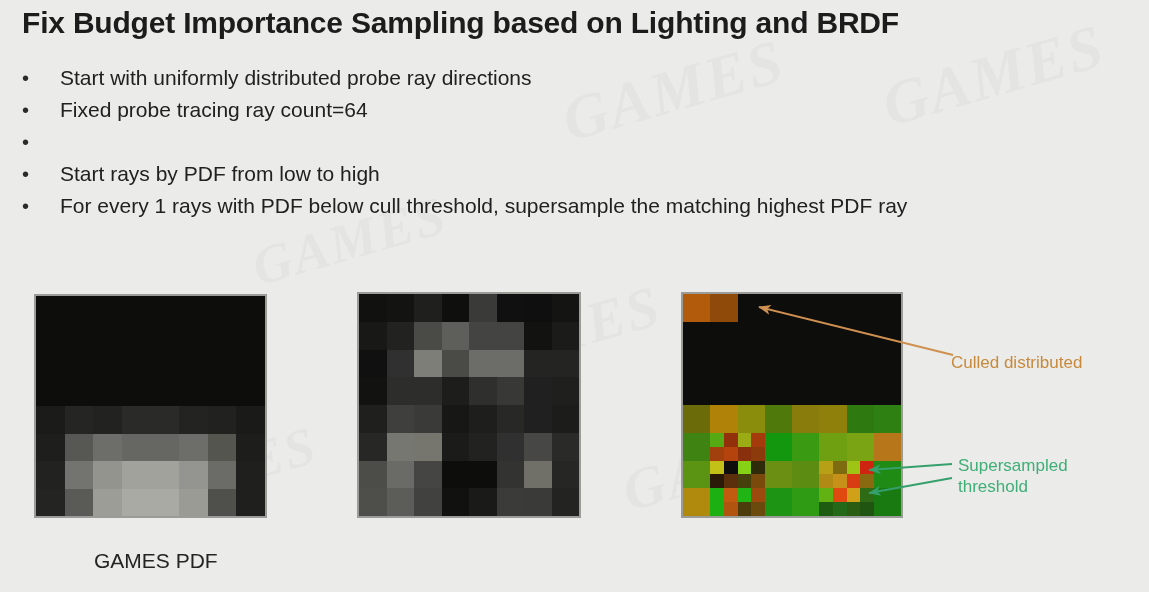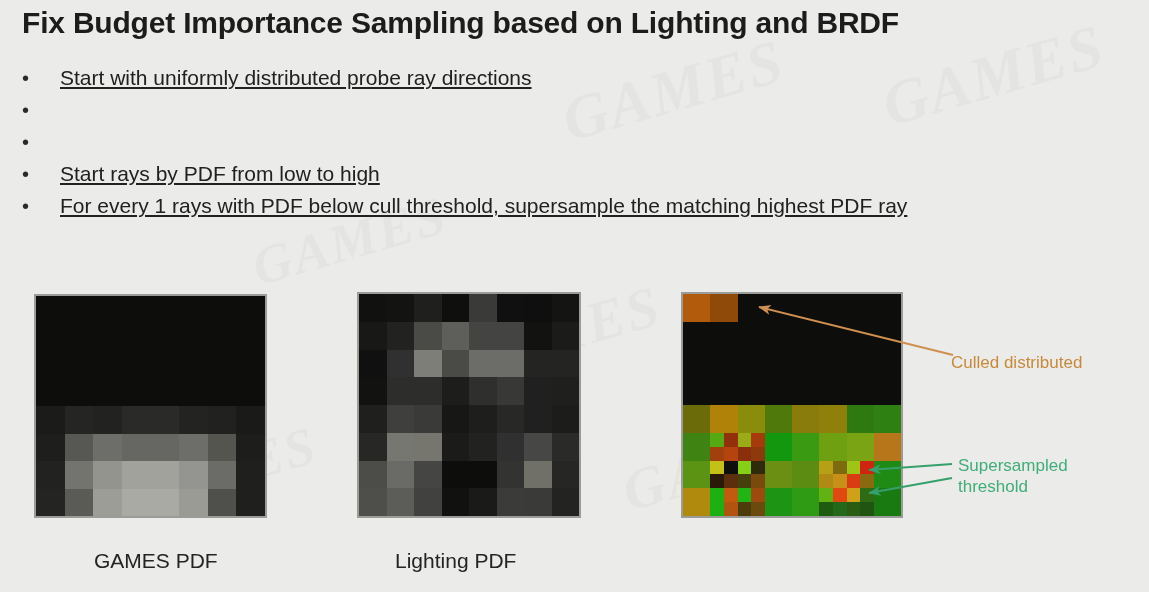--- a/index.html
+++ b/index.html
@@ -72,21 +72,20 @@
     text-align: left;
     color: #2a2a2a;
     font-size: 20px;
     line-height: 30px;
   }
   .bullet-text {
     font-size: 21px;
     color: #212121;
     line-height: 30px;
     white-space: nowrap;
-    text-decoration: underline;
   }
   .tex {
     position: absolute;
     border: 2px solid #9b9b97;
     box-sizing: border-box;
     background: #0d0d0c;
     display: grid;
     overflow: hidden;
     filter: blur(0.6px);
   }
@@ -153,20 +152,21 @@
 
   <div class="slide-title">Fix Budget Importance Sampling based on Lighting and BRDF</div>
 
   <div class="bullets" id="bullet-list">
       <div class="bullet-row">
         <span class="bullet-dot">•</span>
         <span class="bullet-text">Start with uniformly distributed probe ray directions</span>
       </div>
       <div class="bullet-row">
         <span class="bullet-dot">•</span>
+        <span class="bullet-text">Fixed probe tracing ray count=64</span>
       </div>
       <div class="bullet-row">
         <span class="bullet-dot">•</span>
       </div>
       <div class="bullet-row">
         <span class="bullet-dot">•</span>
         <span class="bullet-text">Start rays by PDF from low to high</span>
       </div>
       <div class="bullet-row">
         <span class="bullet-dot">•</span>
@@ -301,21 +301,20 @@
       <div class="cell" style="background: rgb(38, 38, 37);"></div>
       <div class="cell" style="background: rgb(78, 78, 75);"></div>
       <div class="cell" style="background: rgb(92, 92, 88);"></div>
       <div class="cell" style="background: rgb(65, 65, 64);"></div>
       <div class="cell" style="background: rgb(17, 17, 16);"></div>
       <div class="cell" style="background: rgb(26, 26, 25);"></div>
       <div class="cell" style="background: rgb(59, 59, 57);"></div>
       <div class="cell" style="background: rgb(58, 58, 56);"></div>
       <div class="cell" style="background: rgb(35, 35, 34);"></div>
     </div>
-  <div class="caption" id="cap-light">Lighting PDF</div>
 
   <div class="tex" id="fig-result" style="grid-template-columns: repeat(8, 1fr); grid-template-rows: repeat(8, 1fr);">
       <div class="cell" style="background: rgb(178, 91, 12);"></div>
       <div class="cell" style="background: rgb(143, 74, 9);"></div>
       <div class="cell" style="background: rgb(13, 13, 12);"></div>
       <div class="cell" style="background: rgb(13, 13, 12);"></div>
       <div class="cell" style="background: rgb(13, 13, 12);"></div>
       <div class="cell" style="background: rgb(13, 13, 12);"></div>
       <div class="cell" style="background: rgb(13, 13, 12);"></div>
       <div class="cell" style="background: rgb(13, 13, 12);"></div>

